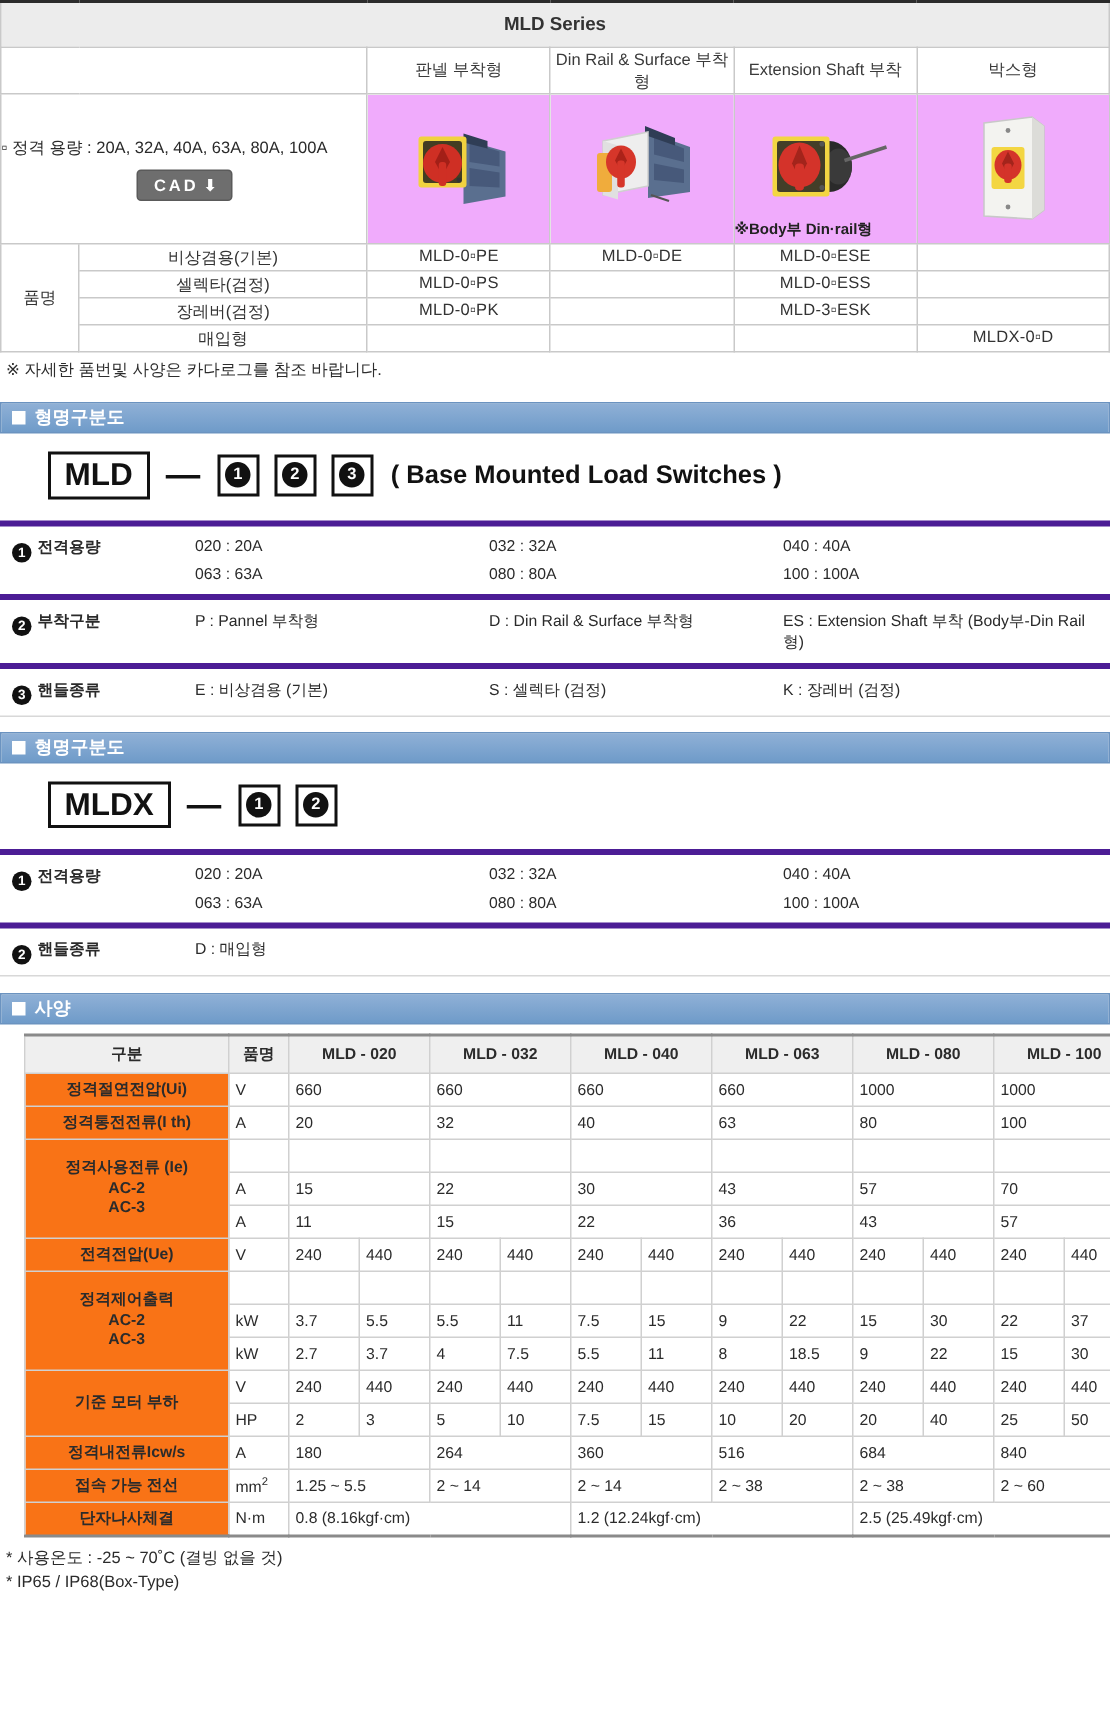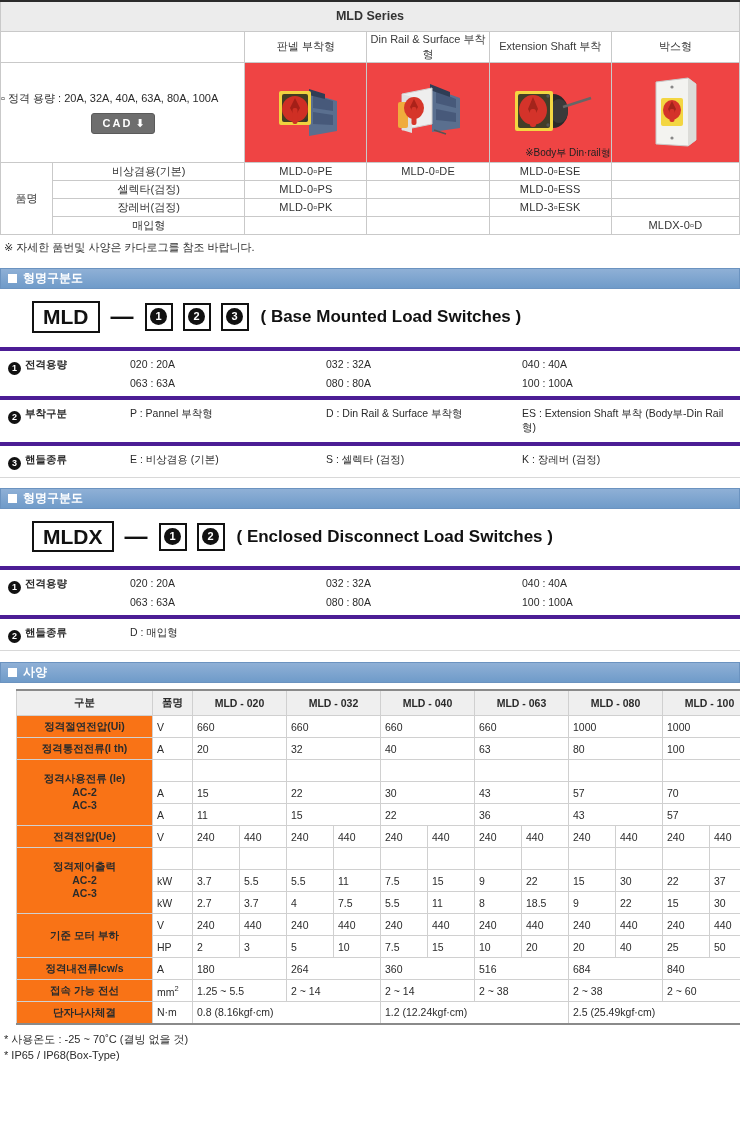--- a/index.html
+++ b/index.html
@@ -57,25 +57,26 @@
     font-weight: bold;
     letter-spacing: 2px;
     padding: 3px 9px 3px 11px;
     border-radius: 3px;
     border: 1px solid #5a5a5a;
     cursor: pointer;
   }
   .cad-btn .dl { letter-spacing: 0; font-size: 11px; }
 
   .img-cell {
-    text-align: right;
+    text-align: left;
     vertical-align: middle;
     height: 100px;
-    background: #ef4444;
+    background: #f0abfc;
     position: relative;
+    font-weight: bold;
   }
   .img-note {
     position: absolute;
     bottom: 2px; left: 0; right: 0;
     font-size: 10px;
     color: #222;
   }
   .prod-svg { display: block; margin: 0 auto; }
 
   .pn-label-cell {
@@ -403,21 +404,20 @@
 
   <div class="code-row">
     <span class="code-box">MLDX</span>
     <span class="code-dash">—</span>
     <span class="num-box">
         <span class="circ-num">1</span>
       </span>
     <span class="num-box">
         <span class="circ-num">2</span>
       </span>
-    <span class="code-caption">( Enclosed Disconnect Load Switches )</span>
   </div>
 
   <table class="legend">
     <colgroup>
         <col style="width:130px">
         <col style="width:196px">
         <col style="width:196px">
         <col>
       </colgroup>
     <tbody>

